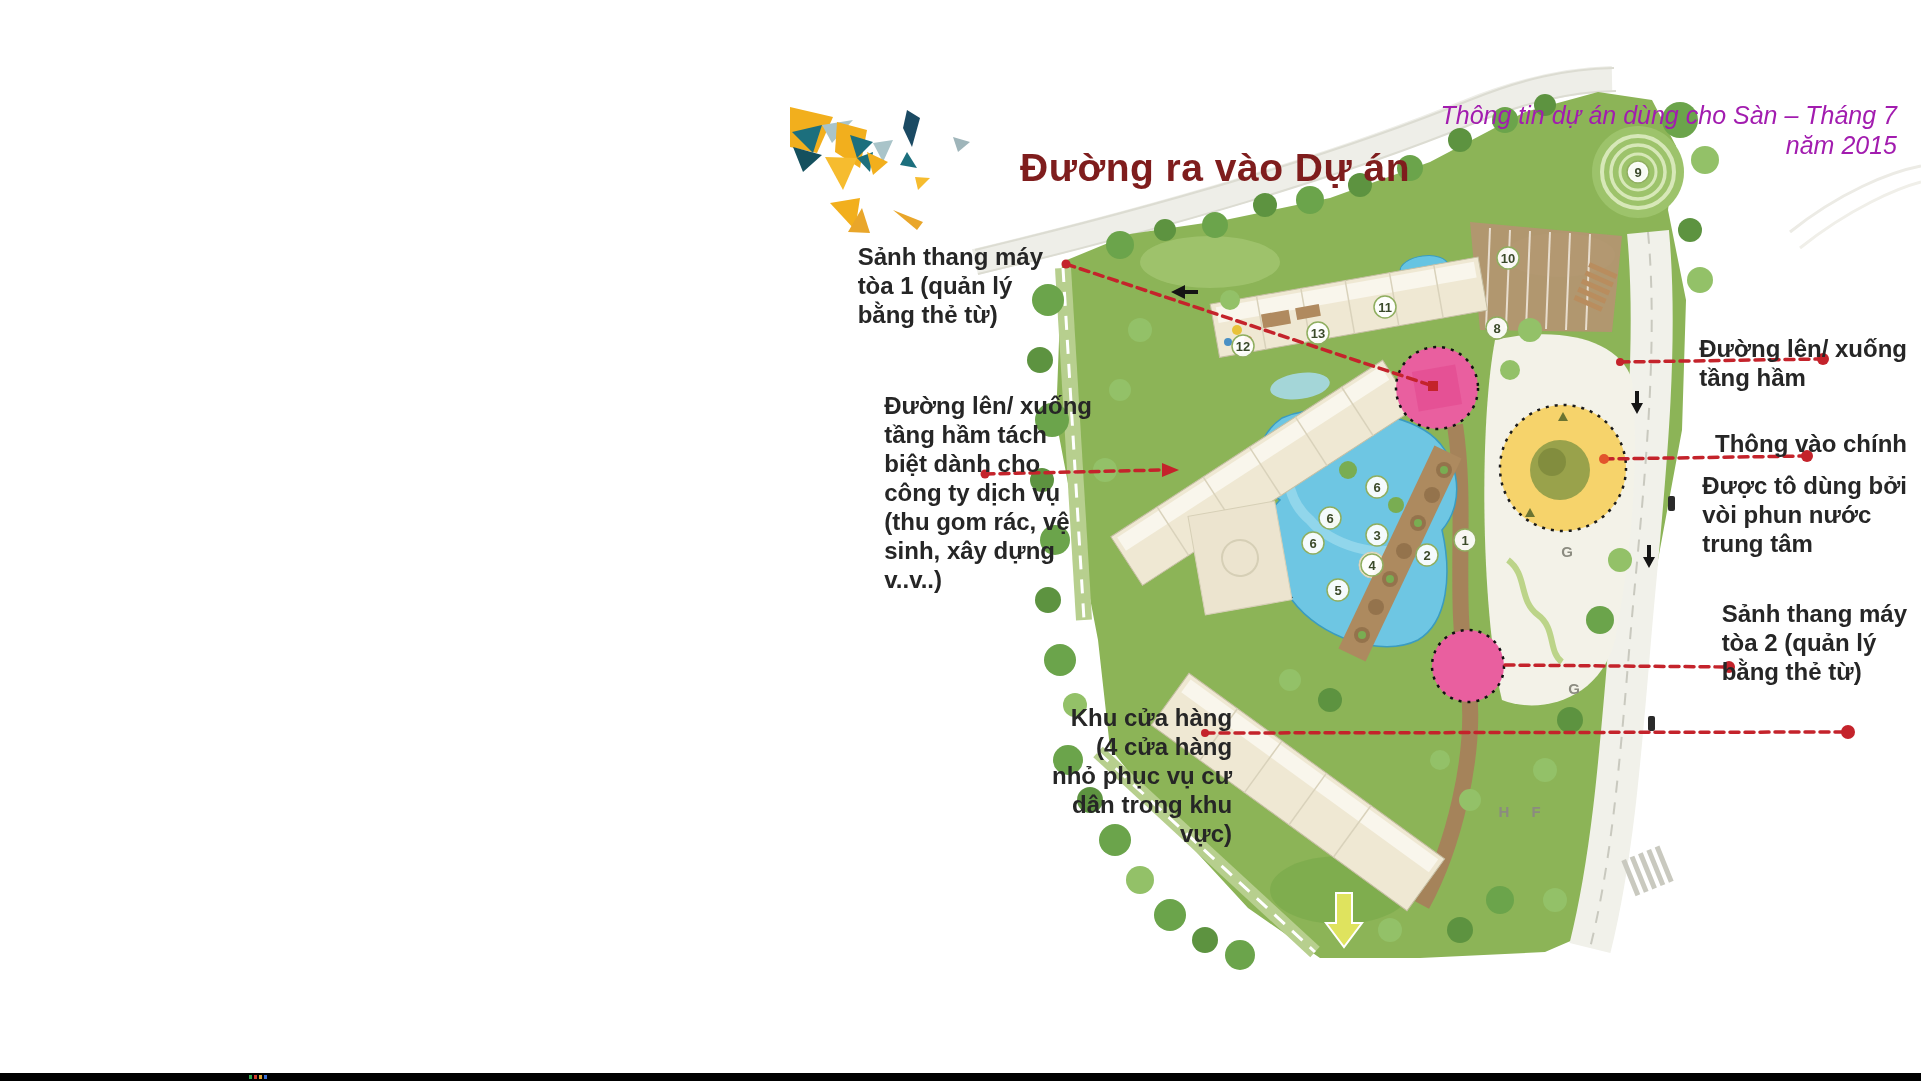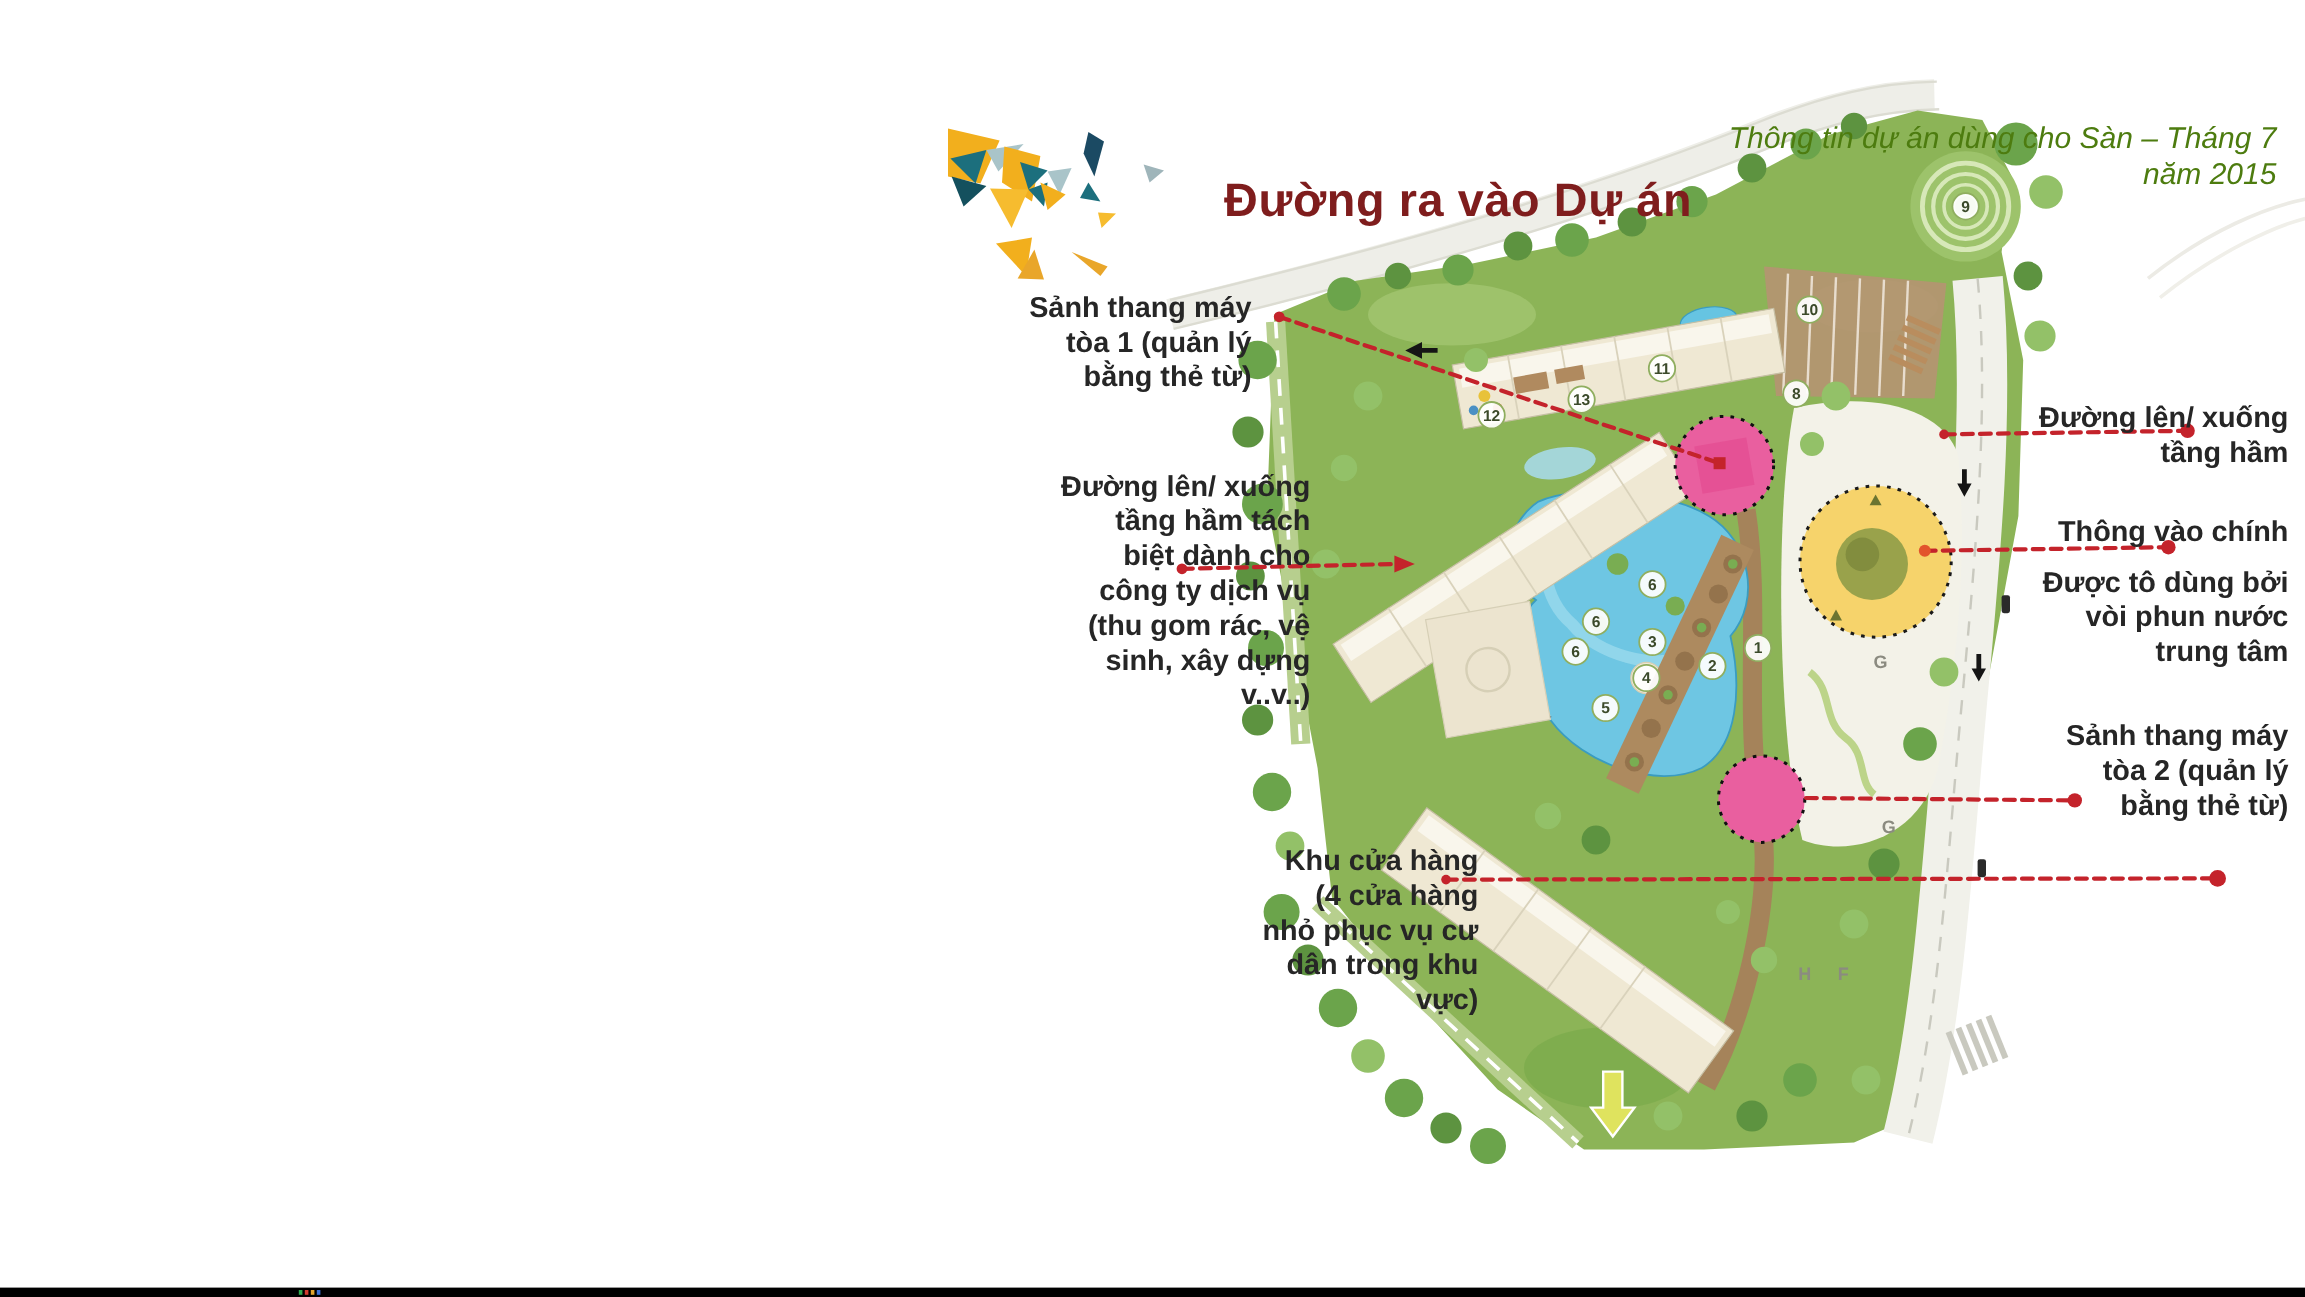--- a/index.html
+++ b/index.html
@@ -1,26 +1,26 @@
 <!DOCTYPE html>
 <html><head>
 <meta charset="utf-8">
 <style>
   html,body{margin:0;padding:0;background:#fff;}
   #page{position:relative;width:1921px;height:1081px;background:#ffffff;overflow:hidden;
         font-family:"Liberation Sans",sans-serif;}
   #map-svg{position:absolute;left:0;top:0;}
   .callout{position:absolute;font-weight:bold;font-size:24px;line-height:29px;
            color:#262626;white-space:pre-line;}
-  .align-right{text-align:right;}
+  .align-right{}
   .align-left{text-align:left;}
   #slide-title{position:absolute;left:1020px;top:146px;font-size:39px;font-weight:bold;
            color:#7f1d1d;letter-spacing:.5px;white-space:nowrap;}
   #slide-header{position:absolute;right:24px;top:100px;text-align:right;font-style:italic;
-           font-size:25px;line-height:30px;color:#4d7c0f;white-space:pre-line;margin-left:16px;}
+           font-size:25px;line-height:30px;color:#a21caf;white-space:pre-line;margin-left:16px;}
   .badge-circle{fill:rgba(255,255,255,.93);stroke:#8fae5f;stroke-width:1.5;}
   .badge-text{font-family:"Liberation Sans",sans-serif;font-size:13px;font-weight:bold;
            fill:#3b4a2a;text-anchor:middle;}
   .letter-text{font-family:"Liberation Sans",sans-serif;font-size:15px;font-weight:bold;
            fill:#8b8b80;text-anchor:middle;}
   #bottom-bar{position:absolute;left:0;top:1073px;width:1921px;height:8px;background:#000;}
   .bar-dot{position:absolute;top:1075px;width:3px;height:4px;}
 </style>
 </head>
 <body>

